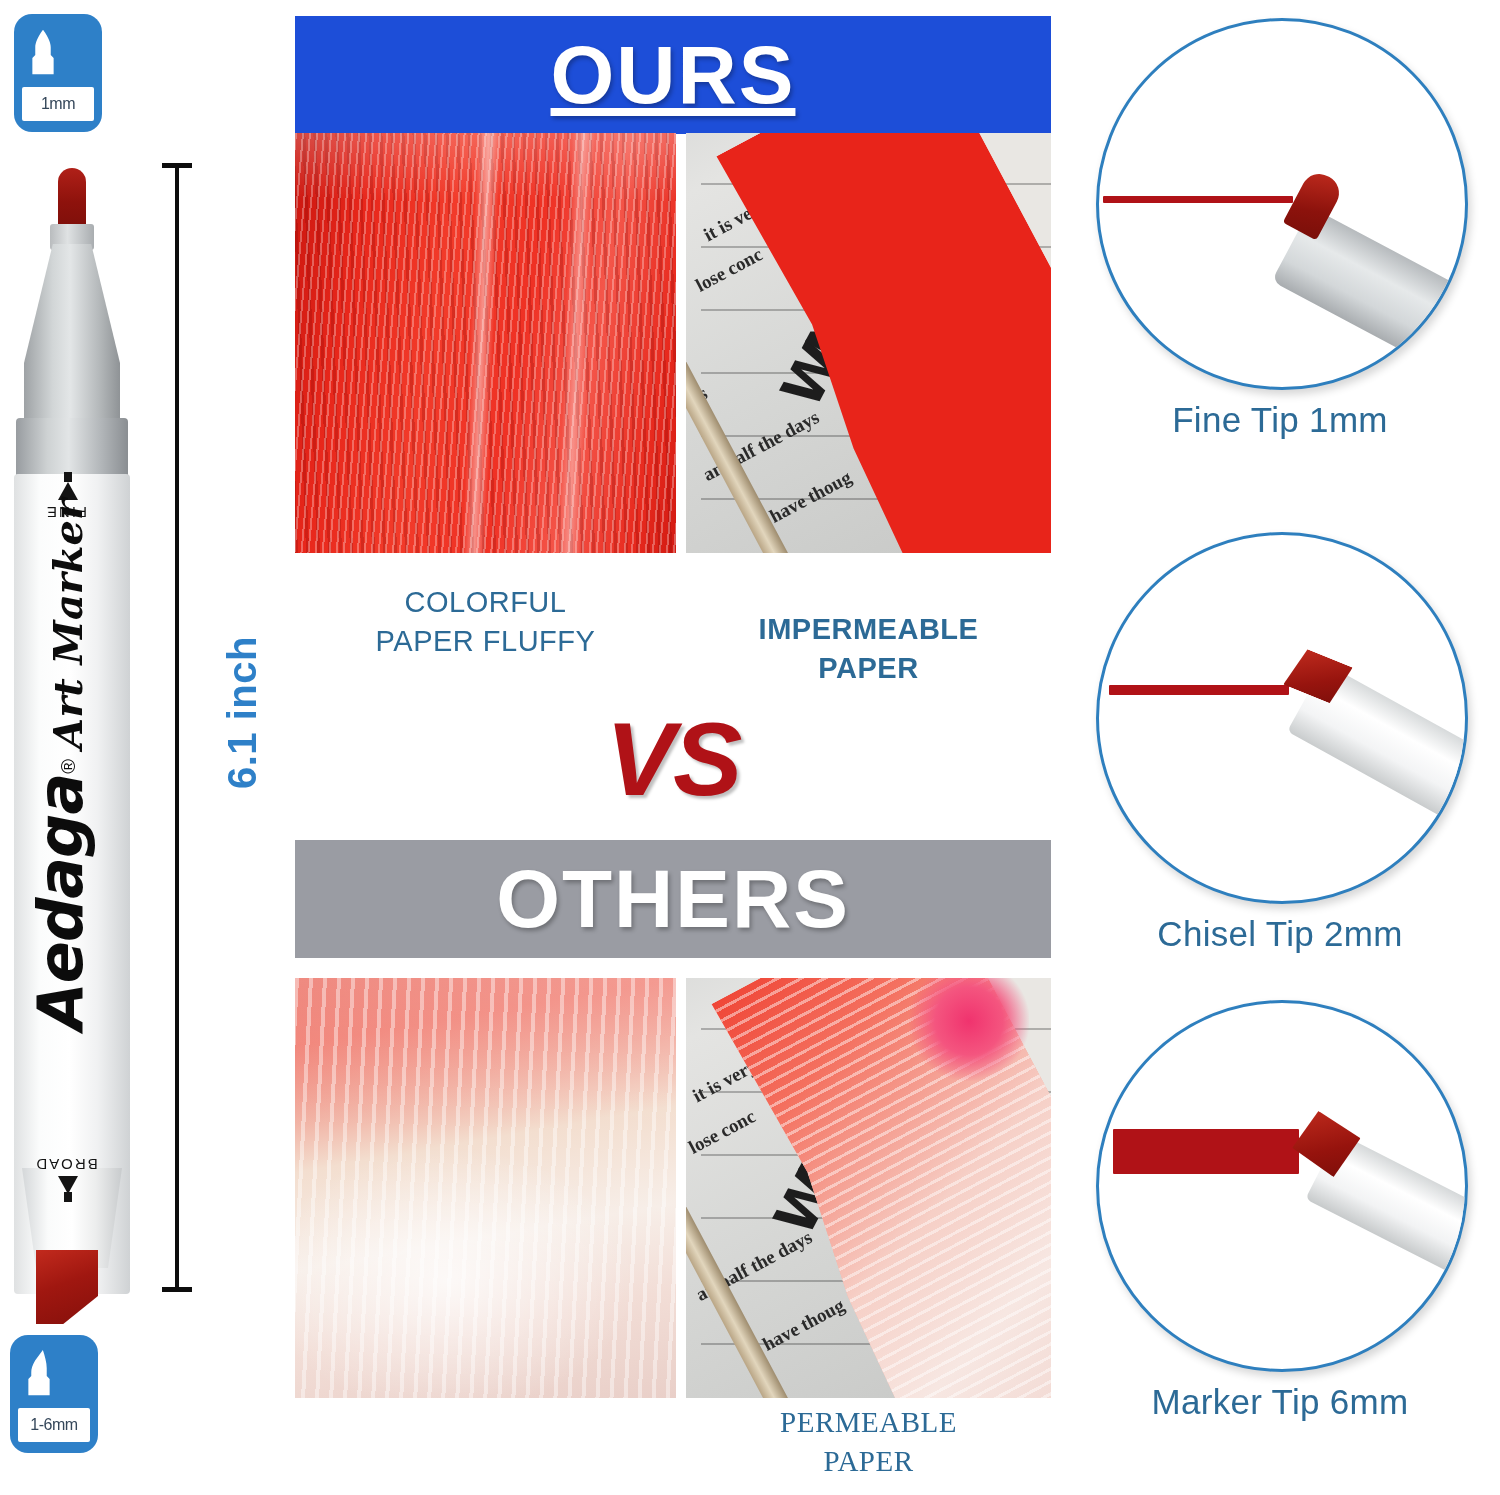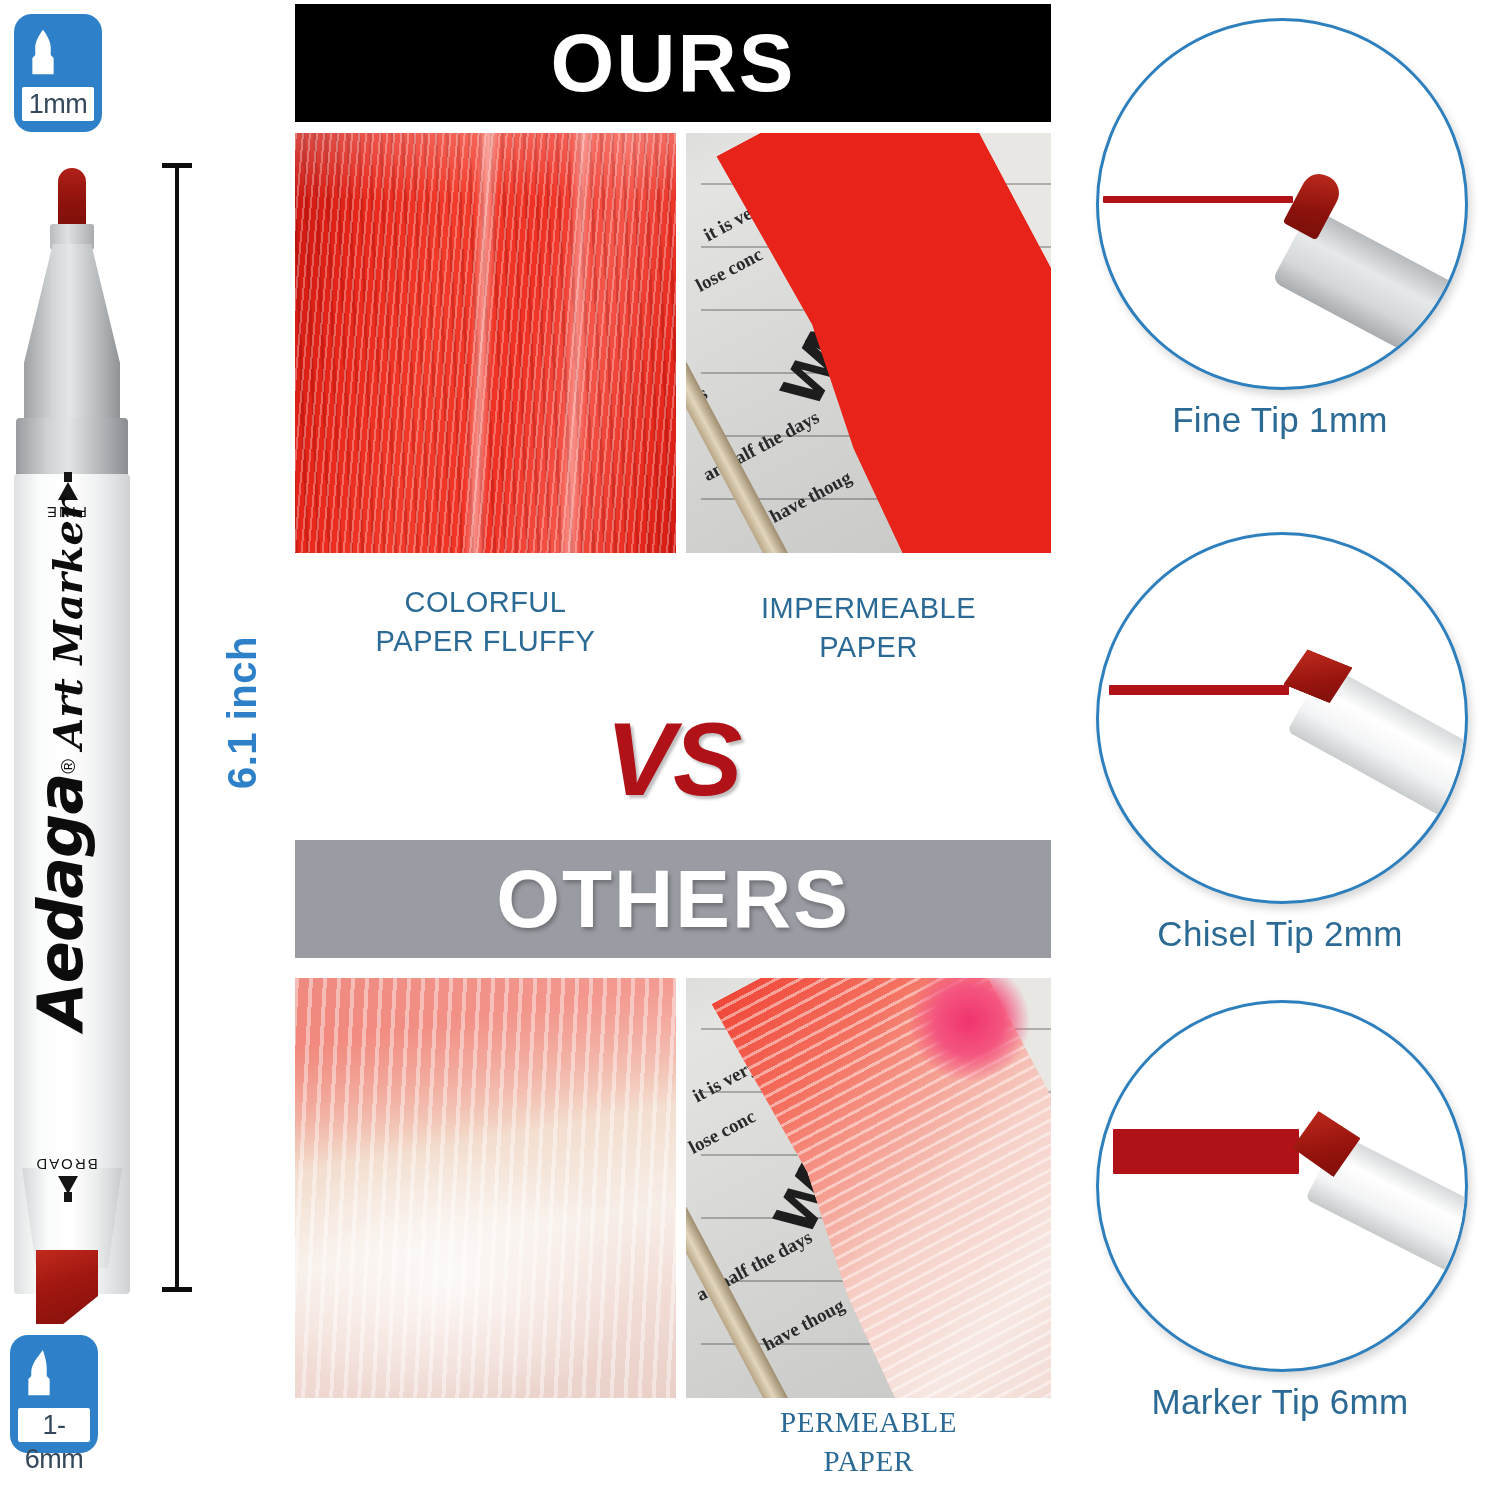--- a/index.html
+++ b/index.html
@@ -16,21 +16,21 @@
   .spec-badge{
     position:absolute;width:88px;height:118px;border-radius:18px;
     background:#2E80C8;
   }
   .spec-badge .nib-glyph{
     position:absolute;left:0;right:0;top:12px;height:58px;
   }
   .spec-badge .badge-value{
     position:absolute;left:8px;right:8px;bottom:11px;height:34px;
     background:#ffffff;border-radius:2px;
-    color:#35475a;font-size:27px;line-height:34px;text-align:center;
+    color:#35475a;font-size:16px;line-height:34px;text-align:center;
     letter-spacing:-0.5px;
   }
   #badge-fine{left:14px;top:14px;}
   #badge-broad{left:10px;top:1335px;}
 
   
   #marker-pen{position:absolute;left:8px;top:168px;width:128px;height:1122px;}
   .pen-nib-fine{
     position:absolute;left:50px;top:0;width:28px;height:62px;
     background:linear-gradient(180deg,#b02018 0%,#8e120c 55%,#7d0f0a 100%);
@@ -112,21 +112,21 @@
 
   
   #center-column{position:absolute;left:295px;top:0;width:756px;height:1495px;}
 
   .section-banner{
     position:absolute;left:0;width:756px;height:118px;
     text-align:center;color:#ffffff;
     font-size:82px;font-weight:bold;line-height:118px;letter-spacing:2px;
     text-shadow:2px 3px 4px rgba(0,0,0,0.28);
   }
-  #banner-ours{top:4px;background:#000000;}
+  #banner-ours{top:16px;background:#1d4ed8;text-decoration:underline;}
   #banner-others{top:840px;background:#9A9CA3;}
 
   .photo-row{position:absolute;left:0;width:756px;height:420px;}
   #photo-row-ours{top:133px;}
   #photo-row-others{top:978px;}
   .photo{position:absolute;top:0;height:420px;overflow:hidden;}
   .photo.left{left:0;width:381px;}
   .photo.right{left:391px;width:365px;}
 
   
@@ -205,21 +205,21 @@
     background:radial-gradient(circle at 50% 50%, #f0336e 0%, #f4557f 40%, rgba(244,85,127,0) 72%);
   }
 
   .caption{
     position:absolute;text-align:center;color:#2C6A96;
     font-size:29px;line-height:39px;letter-spacing:0.5px;
   }
   .caption.col-left{left:0;width:381px;}
   .caption.col-right{left:391px;width:365px;}
   #caption-ours-left{top:583px;}
-  #caption-ours-right{top:589px;}
+  #caption-ours-right{top:610px;font-weight:bold;}
   #caption-others-left{top:1412px;}
   #caption-others-right{top:1403px;font-family:Liberation Serif, serif;}
 
   #vs-mark{
     position:absolute;left:0;top:700px;width:756px;text-align:center;
     color:#B01217;font-size:104px;font-weight:bold;font-style:italic;
     letter-spacing:-2px;text-shadow:3px 3px 3px rgba(0,0,0,0.25);
   }
 
   

